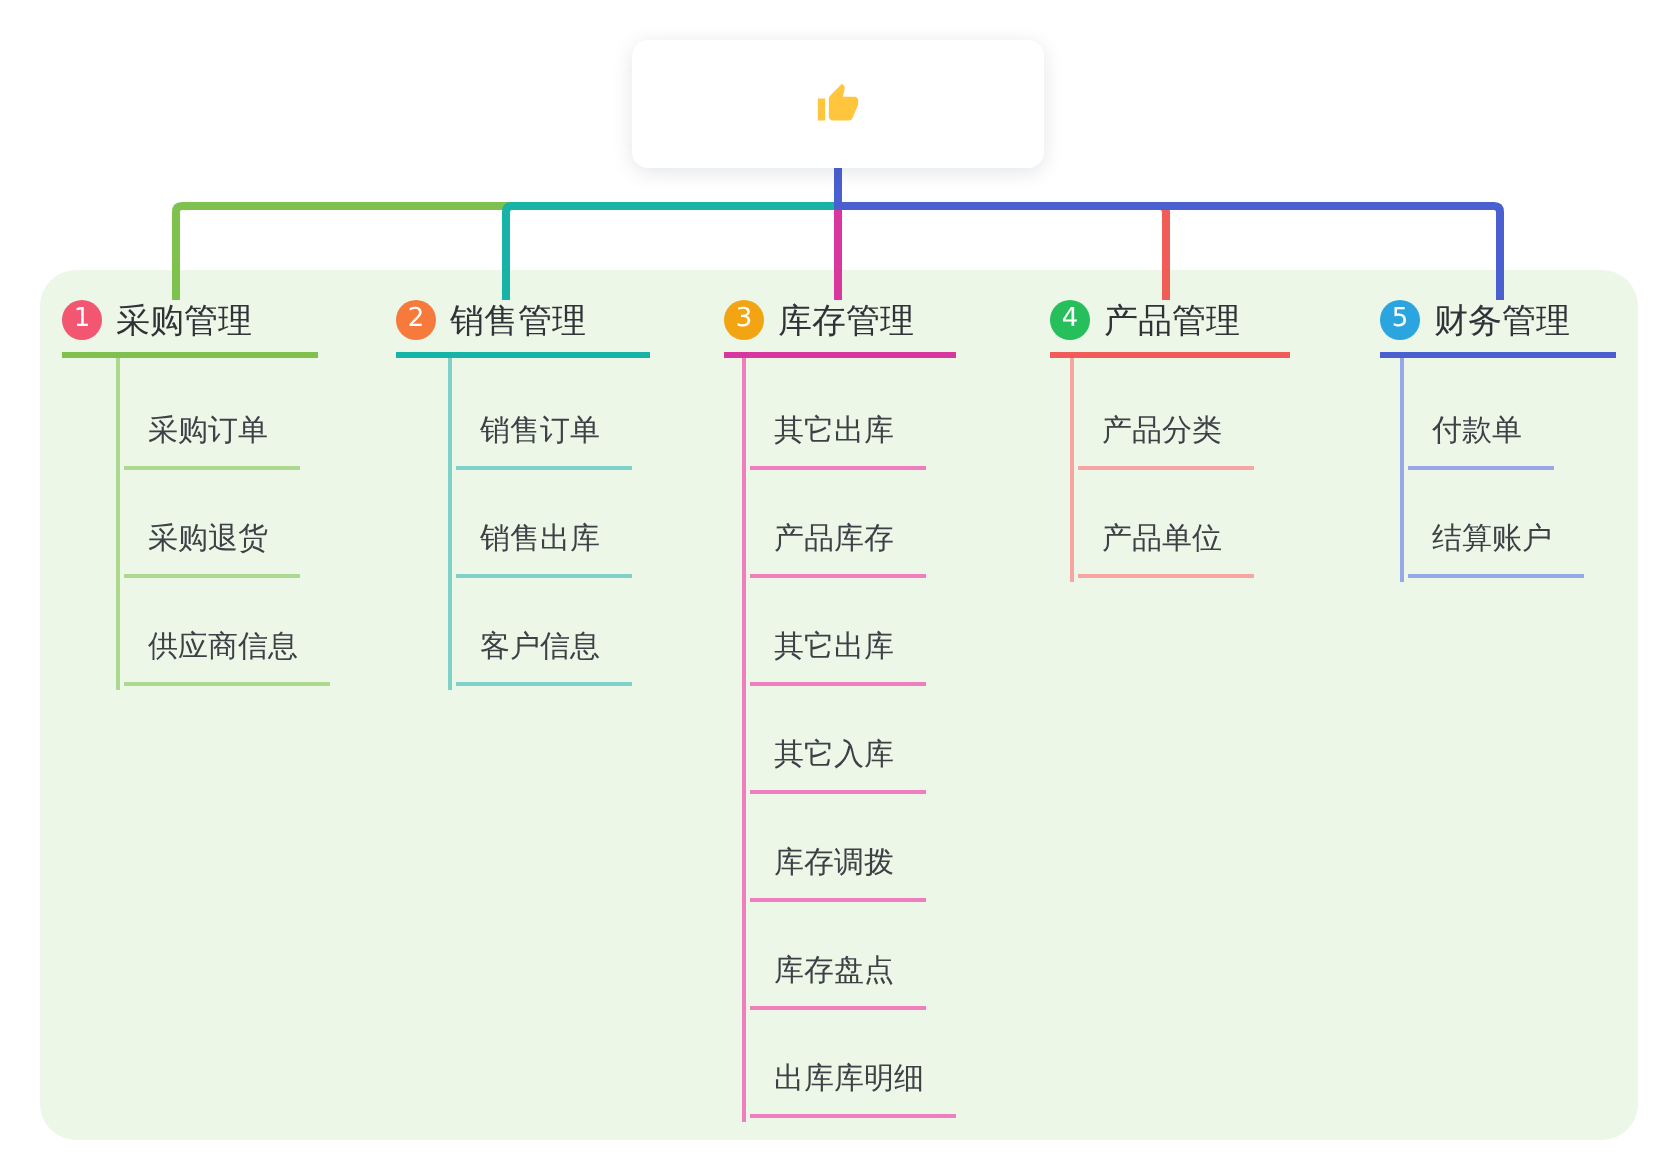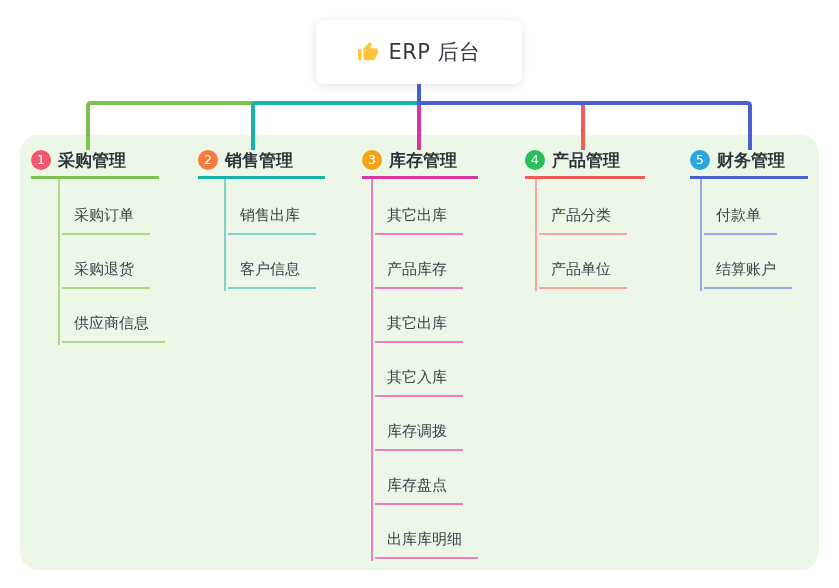--- a/index.html
+++ b/index.html
@@ -31,21 +31,21 @@
     border-bottom:3px solid var(--line);
     cursor:pointer;
   }
   .badge{
     width:20px;height:20px;border-radius:50%;
     background:var(--badge);color:#fff;
     font-size:13px;line-height:20px;text-align:center;
     flex:0 0 auto;
   }
   .branch-title{
-    font-size:17px;color:#2f3338;font-weight:700;white-space:nowrap;
+    font-size:17px;color:#2f3338;font-weight:400;white-space:nowrap;
   }
   ul.children{
     list-style:none;margin:0;padding:2px;
     margin-left:var(--trunk);
     border-left:2px solid var(--childline);
   }
   ul.children li{
     box-sizing:border-box;height:54px;
     display:flex;align-items:flex-end;
     width:max-content;
@@ -65,41 +65,41 @@
       <path d="M 419 103 L 256 103 Q 253 103 253 106 L 253 150" stroke="#17B3A6" stroke-width="4" fill="none" stroke-linejoin="round"></path>
       <path d="M 419 103 L 580 103 Q 583 103 583 106 L 583 150" stroke="#F15B58" stroke-width="4" fill="none" stroke-linejoin="round"></path>
       <path d="M 419 103 L 747 103 Q 750 103 750 106 L 750 150" stroke="#4A5FD0" stroke-width="4" fill="none" stroke-linejoin="round"></path>
       <path d="M 419 101 L 419 150" stroke="#D9379E" stroke-width="4" fill="none" stroke-linejoin="round"></path>
       <path d="M 419 84 L 419 105" stroke="#4A5FD0" stroke-width="4" fill="none" stroke-linejoin="round"></path>
     </svg>
   <div class="root-card">
     <svg width="22" height="22" viewBox="0 0 24 24">
       <path id="thumb-path" d="M1 21h4V9H1v12zm22-11c0-1.1-.9-2-2-2h-6.31l.95-4.57.03-.32c0-.41-.17-.79-.44-1.06L14.17 1 7.58 7.59C7.22 7.95 7 8.45 7 9v10c0 1.1.9 2 2 2h9c.83 0 1.54-.5 1.84-1.22l3.02-7.05c.09-.23.14-.47.14-.73v-2z" fill="#FFC53D"></path>
     </svg>
-    <span class="title">ERP 后台</span>
   </div>
   <div id="branches">
   <div class="branch" style="left: 31px; top: 147px; width: 128px; --line: #7EC14F; --childline: #ACD98D; --badge: #F25670; --trunk: 27px;">
     <div class="branch-header">
       <span class="badge">1</span>
       <span class="branch-title">采购管理</span>
     </div>
     <ul class="children">
           <li>采购订单</li>
           <li>采购退货</li>
           <li>供应商信息</li>
         </ul>
   </div>
 
   <div class="branch" style="left: 198px; top: 147px; width: 127px; --line: #17B3A6; --childline: #7FD2CA; --badge: #F57A3B; --trunk: 26px;">
     <div class="branch-header">
       <span class="badge">2</span>
       <span class="branch-title">销售管理</span>
     </div>
     <ul class="children">
+          <li>销售订单</li>
           <li>销售出库</li>
           <li>客户信息</li>
         </ul>
   </div>
 
   <div class="branch" style="left: 362px; top: 147px; width: 116px; --line: #D9379E; --childline: #F07EBE; --badge: #F2A413; --trunk: 9px;">
     <div class="branch-header">
       <span class="badge">3</span>
       <span class="branch-title">库存管理</span>
     </div>

